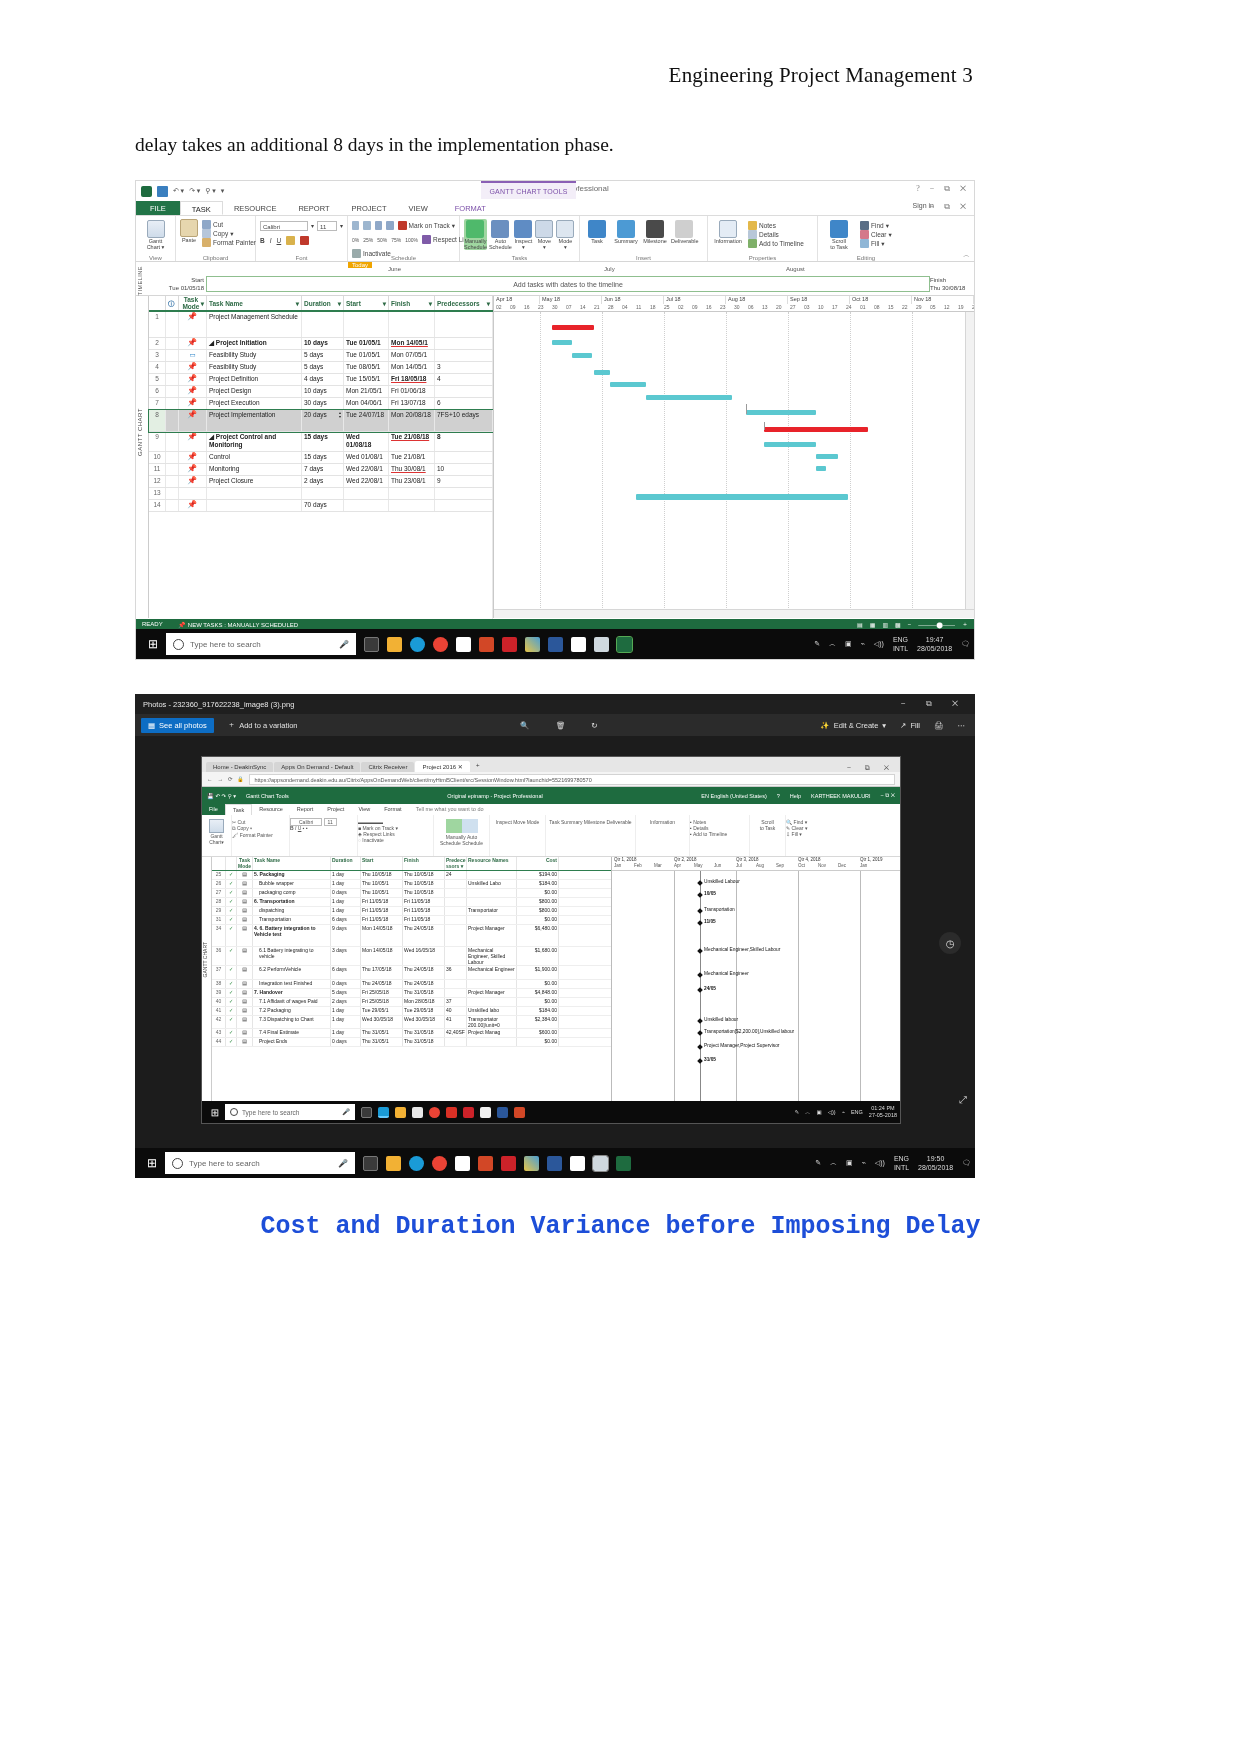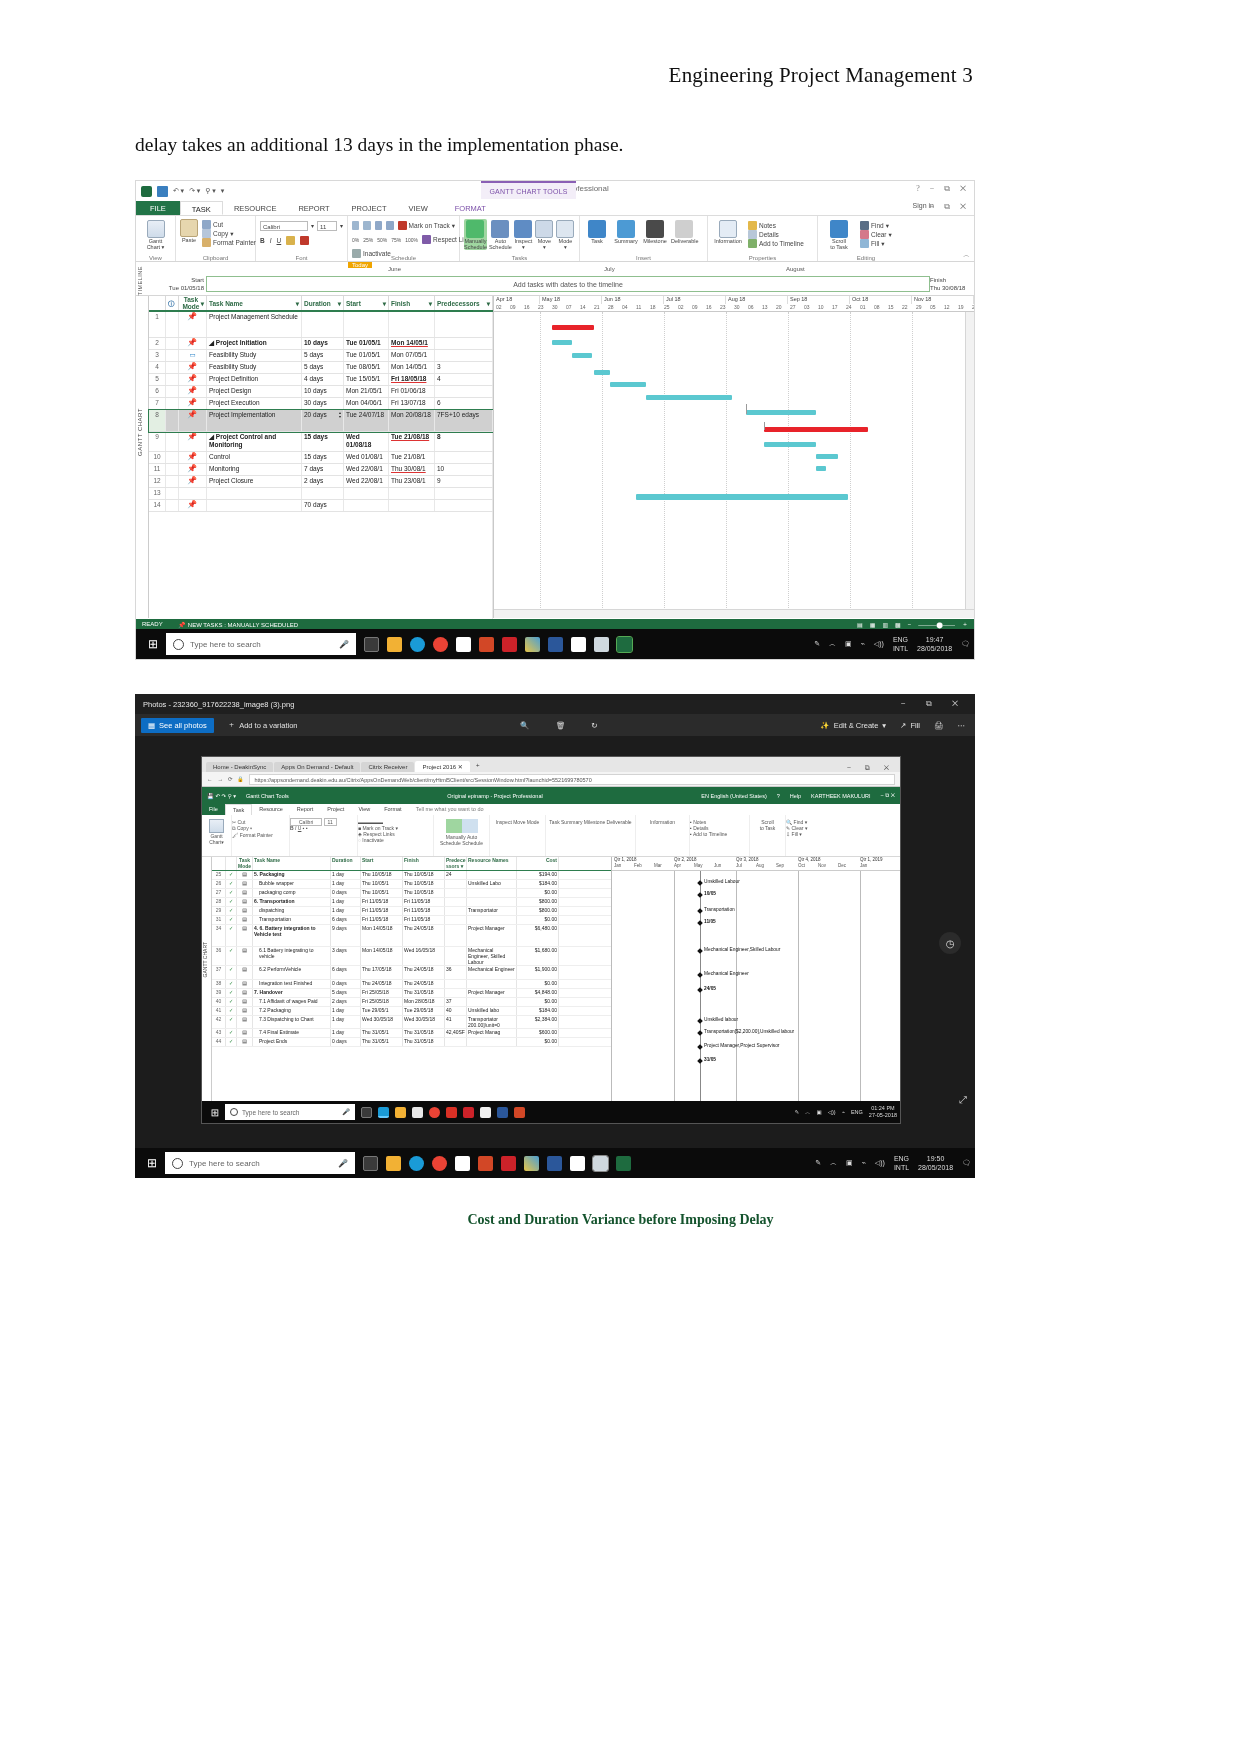--- a/index.html
+++ b/index.html
@@ -20,21 +20,21 @@
     font-size:21px; color:#111; letter-spacing:.2px;
   }
   .para {
     position:absolute;
     font-family:"Liberation Serif", serif;
     font-size:19.5px; color:#111;
   }
   #p-intro { top:134px; left:135px; }
   .caption {
     position:absolute; top:1212px; left:0; width:1241px; text-align:center;
-    font-family:Liberation Serif, serif; font-weight:bold; font-size:14px; color:#14532d;
+    font-family:Liberation Mono, monospace; font-weight:bold; font-size:25px; color:#1d4ed8;
   }
   #p-body1 { top:1278px; left:203px; }
   #p-body2 { top:1329px; left:135px; }
 
   
   .shot { position:absolute; background:#fff; overflow:hidden; }
 
   
   #shot1 { left:135px; top:180px; width:840px; height:480px; border:1px solid #d8d8d8; }
 
@@ -229,21 +229,21 @@
               background:#2b2b2b;color:#ddd;font-size:10px;display:flex;align-items:center;justify-content:center;}
   .expand-ico{position:absolute; right:8px; bottom:42px; color:#ddd; font-size:10px;}
 </style>
 </head>
 <body>
 
 <div class="page">
 
   <div class="doc-header">Engineering Project Management 3</div>
 
-  <div class="para" id="p-intro">delay takes an additional 13 days in the implementation phase.</div>
+  <div class="para" id="p-intro">delay takes an additional 8 days in the implementation phase.</div>
 
   <div class="shot" id="shot1">
 
     <div class="msp-qat">
       <span class="qat-ico" style="background:#1e6b3f;border-radius:2px;"></span>
       <span class="qat-ico" style="background:#3a7fbf;border-radius:1px;"></span>
       <span>↶ ▾</span>
       <span>↷ ▾</span>
       <span>⚲ ▾</span>
       <span>▾</span>

